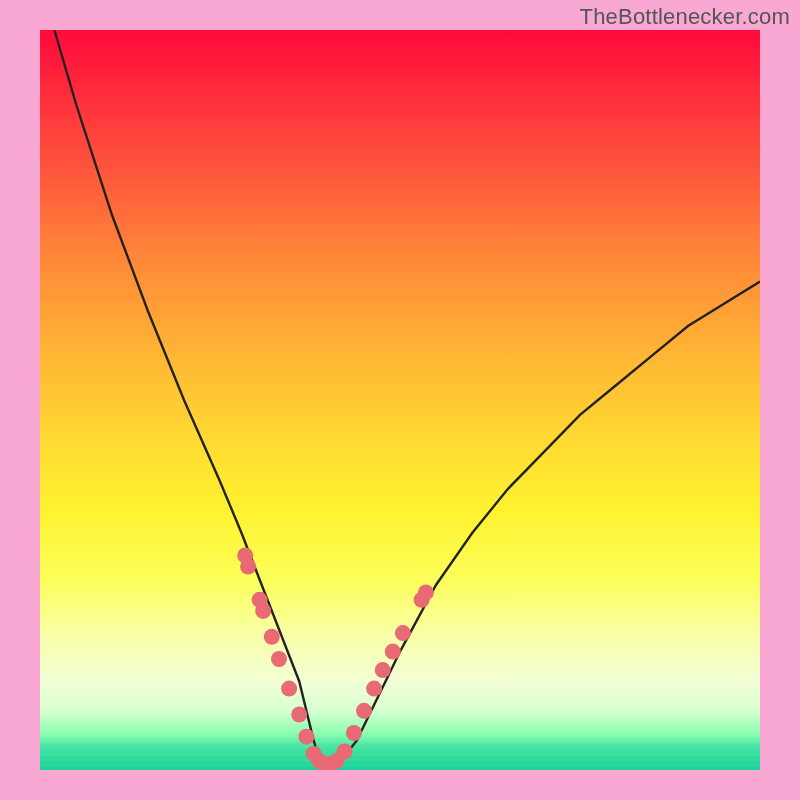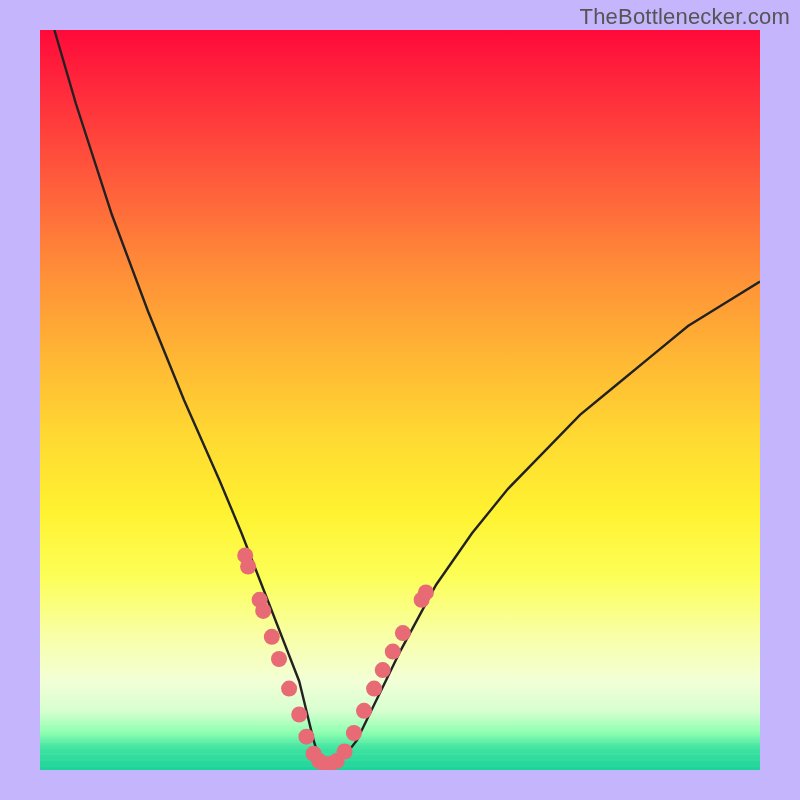--- a/index.html
+++ b/index.html
@@ -7,21 +7,21 @@
     padding: 0;
     width: 800px;
     height: 800px;
     overflow: hidden;
     background: #000;
     font-family: Arial, Helvetica, sans-serif;
   }
   .frame {
     position: absolute;
     inset: 0;
-    background: #c4b5fd;
+    background: #f9a8d4;
   }
   .plot-area {
     position: absolute;
     left: 40px;
     top: 30px;
     width: 720px;
     height: 740px;
     overflow: hidden;
   }
   .gradient {

